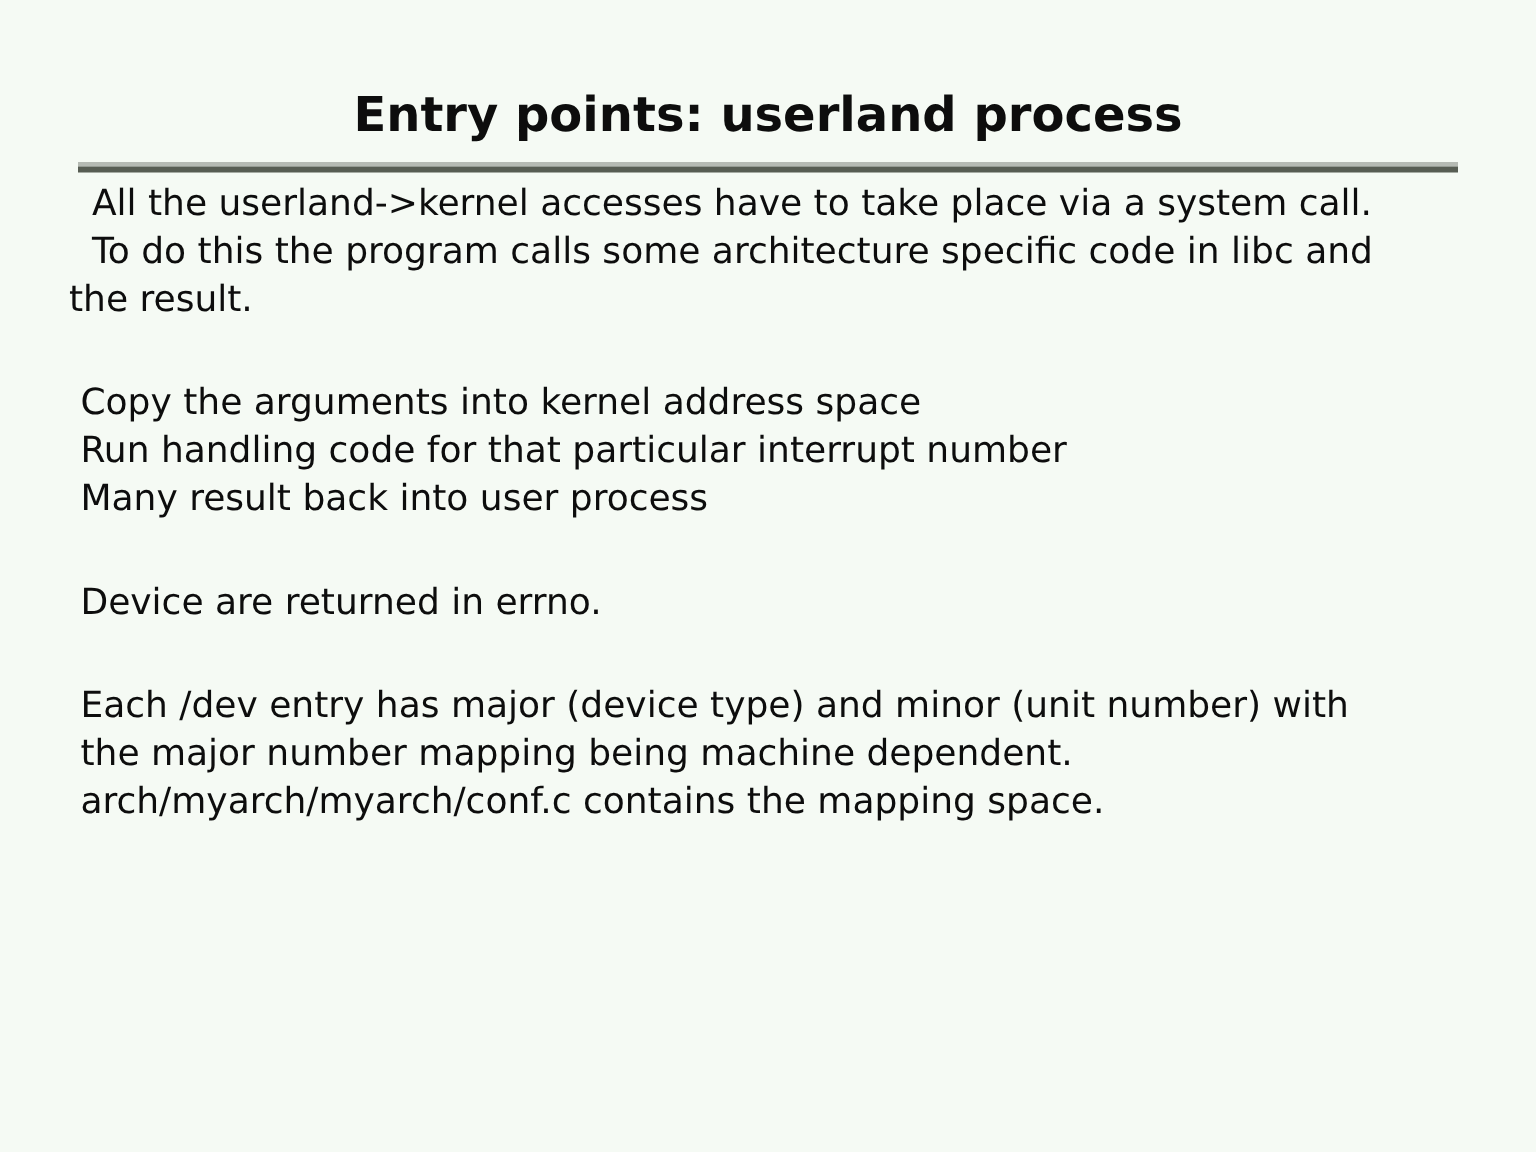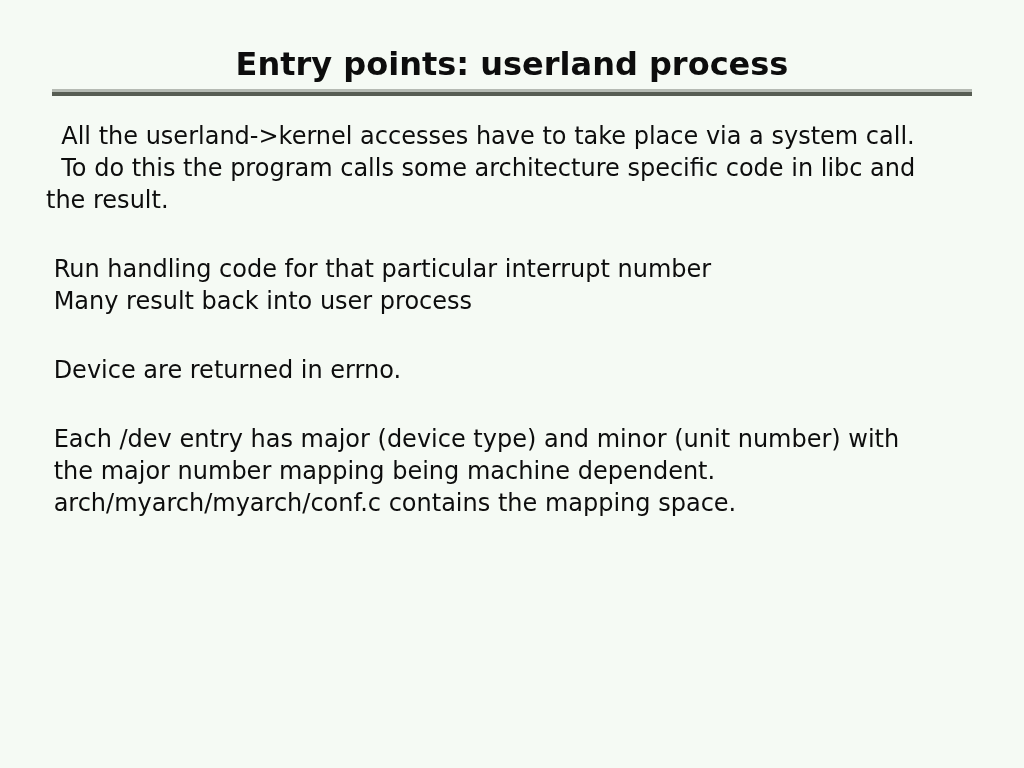--- a/index.html
+++ b/index.html
@@ -13,39 +13,39 @@
     background: #f5faf4;
     font-family: "DejaVu Sans", "Liberation Sans", sans-serif;
     color: #0d0d0d;
   }
   .slide {
     position: relative;
     width: 1024px;
     height: 768px;
   }
   .slide-title {
-    margin: 0;
+    margin: 12px;
     padding-top: 44px;
     text-align: center;
     font-size: 32px;
     font-weight: bold;
     line-height: 40px;
     letter-spacing: 0px;
     white-space: pre;
   }
   .title-divider {
     width: 920px;
     height: 0;
     margin: 5px auto 0 auto;
     border: none;
     border-top: 3px solid #b5bab3;
     border-bottom: 4px solid #575d53;
   }
   .slide-body {
-    margin: 24px 0 0 46px;
+    margin: 4px 0 0 46px;
     font-size: 24px;
   }
   .paragraph {
     margin: 0 0 37px 0;
   }
   .text-line {
     white-space: pre;
     line-height: 32px;
     height: 32px;
   }
@@ -56,20 +56,21 @@
 <div class="slide">
   <h1 class="slide-title">Entry points: userland process</h1>
   <div class="title-divider"></div>
   <div class="slide-body">
       <div class="paragraph">
         <div class="text-line">  All the userland-&gt;kernel accesses have to take place via a system call.</div>
         <div class="text-line">  To do this the program calls some architecture specific code in libc and</div>
         <div class="text-line">the result.</div>
       </div>
       <div class="paragraph">
+        <div class="text-line"> Copy the arguments into kernel address space</div>
         <div class="text-line"> Run handling code for that particular interrupt number</div>
         <div class="text-line"> Many result back into user process</div>
       </div>
       <div class="paragraph">
         <div class="text-line"> Device are returned in errno.</div>
       </div>
       <div class="paragraph">
         <div class="text-line"> Each /dev entry has major (device type) and minor (unit number) with</div>
         <div class="text-line"> the major number mapping being machine dependent.</div>
         <div class="text-line"> arch/myarch/myarch/conf.c contains the mapping space.</div>

